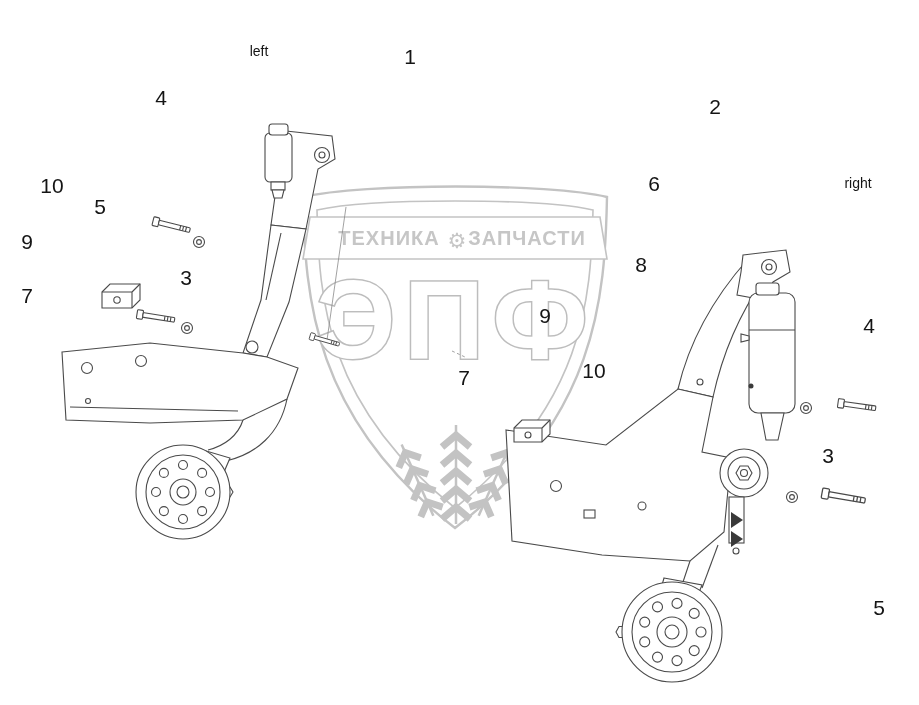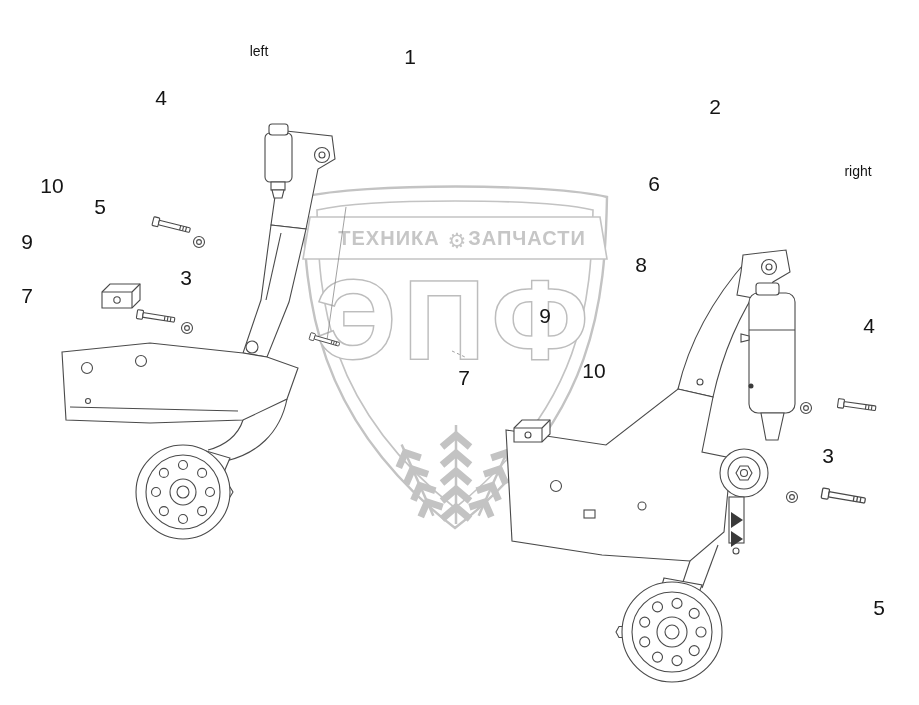--- a/index.html
+++ b/index.html
@@ -236,21 +236,21 @@
       </g>
 
       <use href="#washer" class="sf" transform="translate(806,408)"></use>
       <use href="#bolt" class="sf" transform="translate(838,403) rotate(8)"></use>
       <use href="#washer" class="sf" transform="translate(792,497)"></use>
       <use href="#bolt" class="sf" transform="translate(822,493) rotate(10) scale(1.15)"></use>
     </g>
   </svg>
 
   <div class="callout side-label" style="left:259px;top:51px">left</div>
-  <div class="callout side-label" style="left:858px;top:171px">right</div>
+  <div class="callout side-label" style="left:858px;top:183px">right</div>
 
   <div class="callout" style="left:410px;top:57px">1</div>
   <div class="callout" style="left:161px;top:98px">4</div>
   <div class="callout" style="left:715px;top:107px">2</div>
   <div class="callout" style="left:52px;top:186px">10</div>
   <div class="callout" style="left:654px;top:184px">6</div>
   <div class="callout" style="left:100px;top:207px">5</div>
   <div class="callout" style="left:27px;top:242px">9</div>
   <div class="callout" style="left:641px;top:265px">8</div>
   <div class="callout" style="left:186px;top:278px">3</div>

